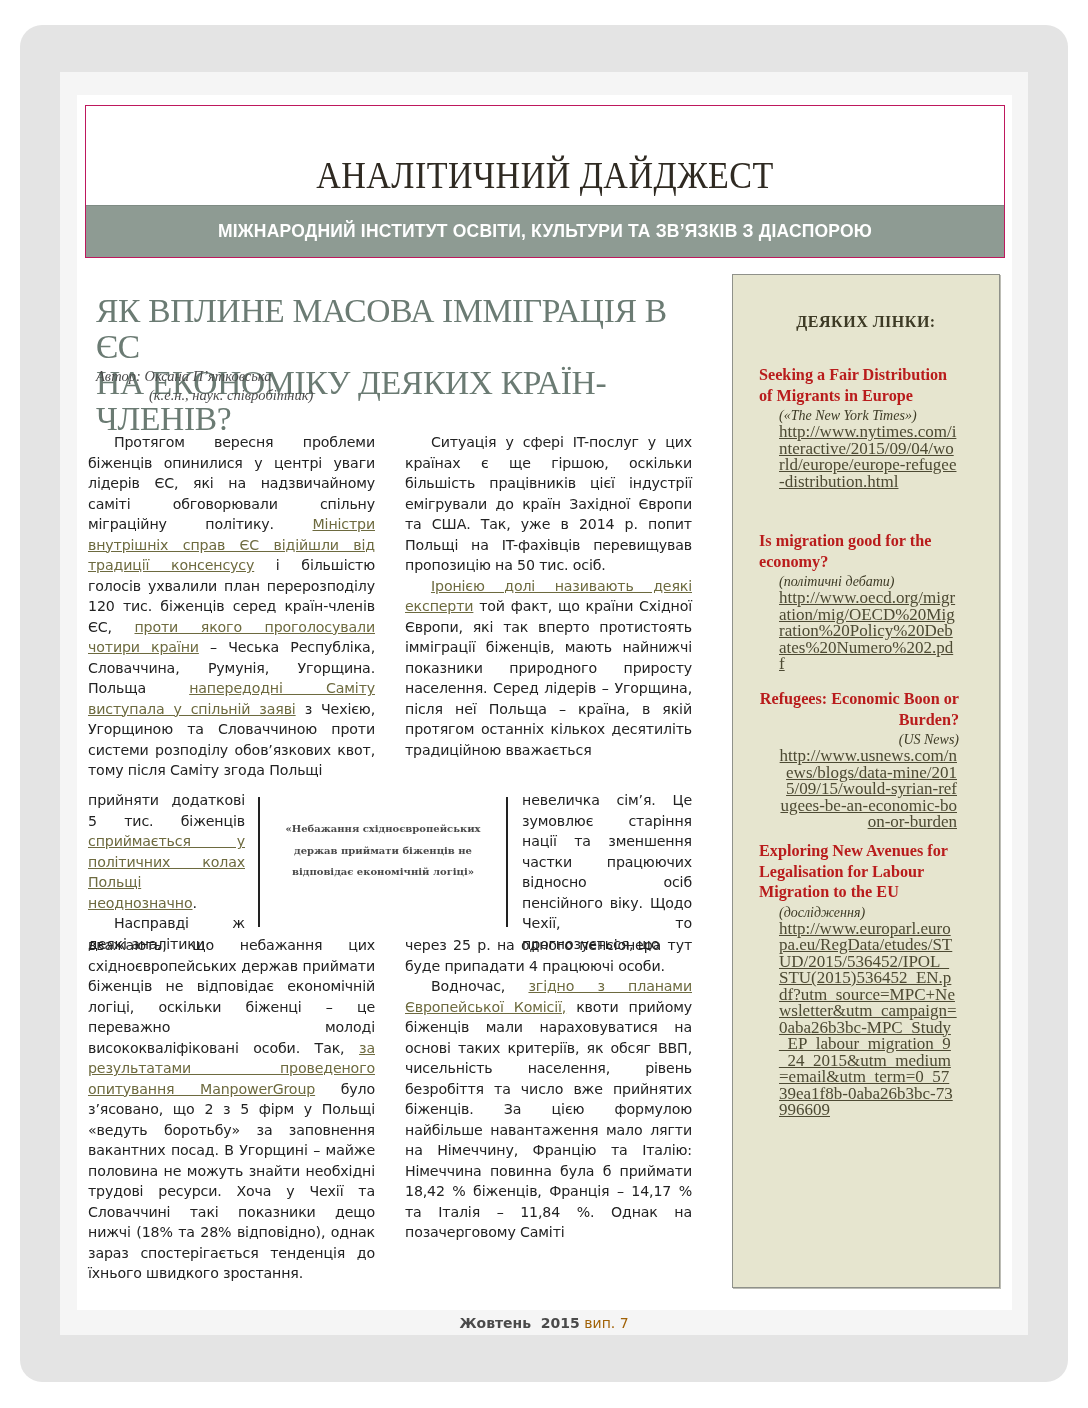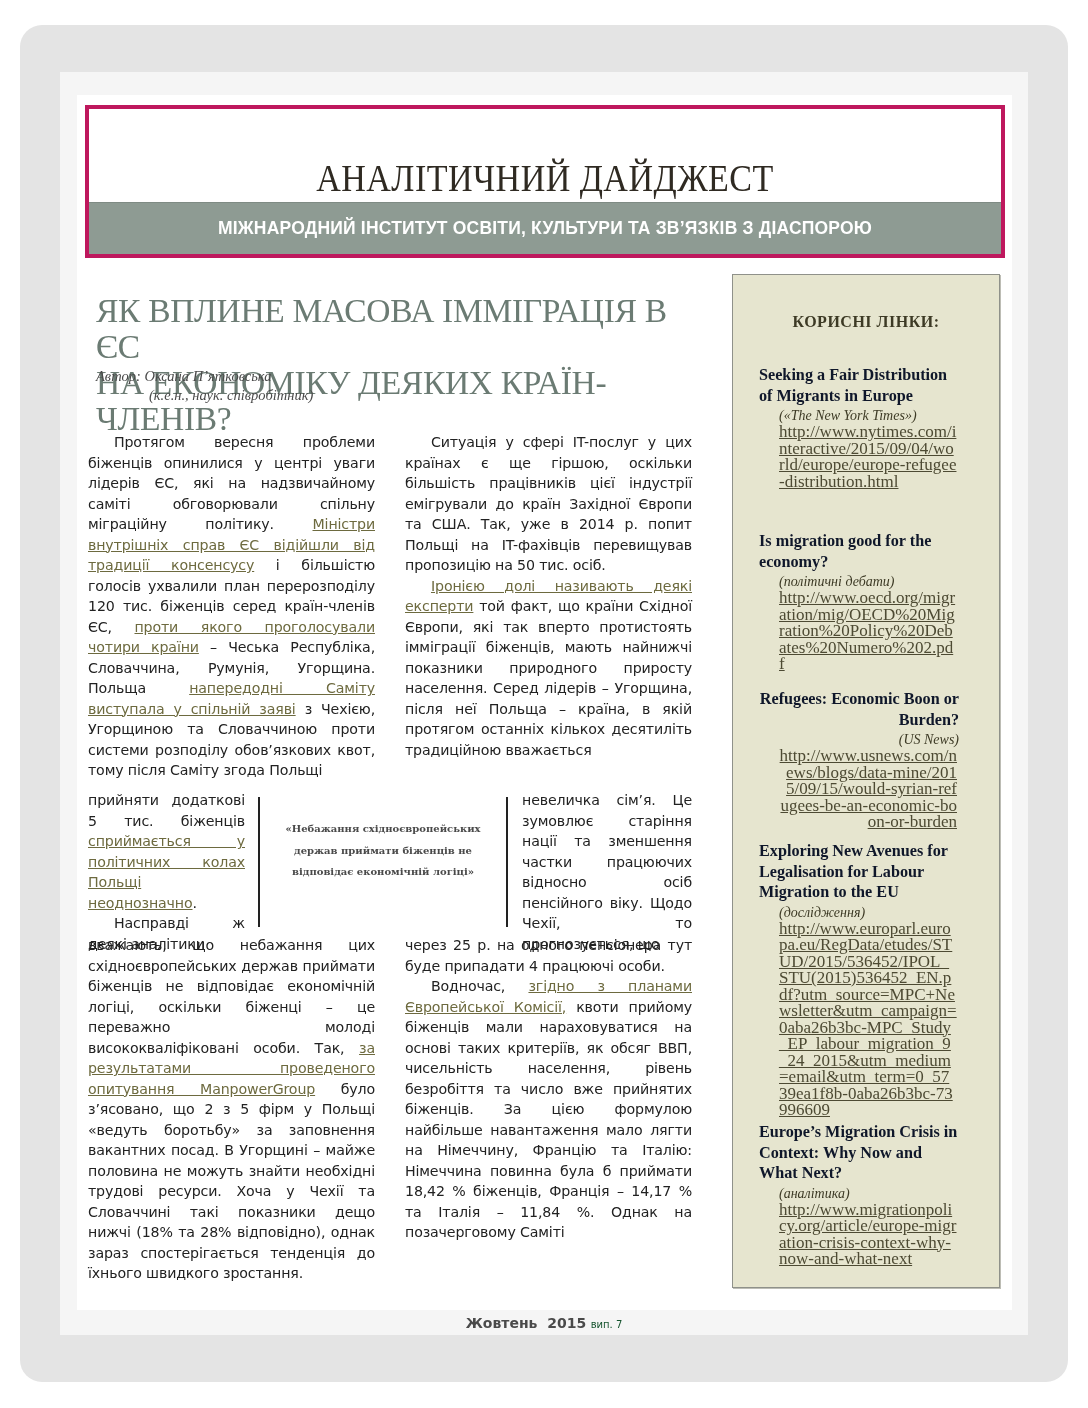--- a/index.html
+++ b/index.html
@@ -7,21 +7,21 @@
   body { position: relative; font-family: "DejaVu Sans", sans-serif; }
 
   .card { position: absolute; left: 20px; top: 25px; width: 1048px; height: 1357px;
           background: #e4e4e4; border-radius: 22px; }
   .page-outer { position: absolute; left: 60px; top: 72px; width: 968px; height: 1263px;
                 background: #f5f5f5; }
   .page-inner { position: absolute; left: 77px; top: 95px; width: 935px; height: 1215px;
                 background: #ffffff; }
 
   .header-box { position: absolute; left: 85px; top: 105px; width: 920px; height: 153px;
-                border: 4px solid #be185d; background: #fff; }
+                border: 1px solid #be185d; background: #fff; }
   .header-title { position: absolute; left: 0; top: 48px; width: 100%; text-align: center;
                   font-family: "Liberation Serif", serif; font-size: 37px; color: #2f2a22;
                   letter-spacing: 0.5px; transform: scaleX(0.92); }
   .header-band { position: absolute; left: 0; bottom: 0; width: 100%; height: 52px;
                  background: #8e9b93; border-top: 1px solid #7f8b84; }
   .header-band span { display: block; text-align: center; line-height: 50px; color: #ffffff;
                       font-family: "Liberation Sans", sans-serif; font-weight: bold; font-size: 17.5px;
                       letter-spacing: 0.2px; }
 
   .article-title { position: absolute; left: 96px; top: 293px; width: 620px;
@@ -43,31 +43,31 @@
            font-family: "DejaVu Serif", serif; font-weight: bold; font-size: 10px;
            line-height: 21.5px; color: #4a4a4a; }
 
   .sidebar { position: absolute; left: 732px; top: 274px; width: 268px; height: 1014px;
              background: #e6e5cf; border: 1px solid #8f918a; box-shadow: 1px 1px 0 #bdbdb5; }
   .sb-heading { position: absolute; left: 0; top: 38px; width: 100%; text-align: center;
                 font-family: "Liberation Serif", serif; font-weight: bold; font-size: 16px;
                 color: #3d3a25; letter-spacing: 0.5px; }
   .sb-item { position: absolute; left: 26px; width: 200px; }
   .sb-title { font-family: "Liberation Serif", serif; font-weight: bold; font-size: 16.2px;
-              line-height: 20.5px; color: #0f172a; }
+              line-height: 20.5px; color: #b91c1c; }
   .sb-source { padding-left: 20px; font-family: "Liberation Serif", serif; font-style: italic;
                font-size: 14px; line-height: 17px; color: #3d3a25; margin-top: 1px; }
   .sb-url { padding-left: 20px; font-family: "Liberation Serif", serif; font-size: 17px;
             line-height: 16.5px; color: #4d4a33; text-decoration: underline; word-break: break-all;
             width: 198px; }
 
   .footer { position: absolute; left: 0; top: 1315px; width: 1088px; text-align: center;
             font-family: "DejaVu Sans", sans-serif; font-size: 14px; color: #4a4a4a; }
   .footer b { font-weight: bold; }
-  .footer .iss { font-size: 10px; color: #14532d; }
+  .footer .iss { font-size: 14px; color: #a16207; }
 </style>
 </head>
 <body>
 
 <div class="card"></div>
 <div class="page-outer"></div>
 <div class="page-inner"></div>
 
 <div class="header-box">
   <div class="header-title">АНАЛІТИЧНИЙ ДАЙДЖЕСТ</div>
@@ -110,21 +110,21 @@
 <div class="txt" style="left:522px; top:790px; width:170px; height:146px;">
   <p class="noind"><span>невеличка сім’я. Це зумовлює старіння нації та зменшення частки працюючих відносно осіб пенсійного віку. Щодо Чехії, то прогнозується, що</span></p>
 </div>
 
 <div class="txt" style="left:405px; top:935px; width:287px; height:370px;">
   <p class="noind"><span>через 25 р. на одного пенсіонера тут буде припадати 4 працюючі особи.</span></p>
   <p><span>Водночас, </span><a>згідно з планами Європейської Комісії,</a><span> квоти прийому біженців мали нараховуватися на основі таких критеріїв, як обсяг ВВП, чисельність населення, рівень безробіття та число вже прийнятих біженців. За цією формулою найбільше навантаження мало лягти на Німеччину, Францію та Італію: Німеччина повинна була б приймати 18,42 % біженців, Франція – 14,17 % та Італія – 11,84 %. Однак на позачерговому Саміті</span></p>
 </div>
 
 <div class="sidebar">
-  <div class="sb-heading">КОРИСНІ ЛІНКИ:</div>
+  <div class="sb-heading">ДЕЯКИХ ЛІНКИ:</div>
 
   <div class="sb-item" style="top:90px;">
     <div class="sb-title">Seeking a Fair Distribution of Migrants in Europe</div>
     <div class="sb-source">(«The New York Times»)</div>
     <div class="sb-url">http://www.nytimes.com/interactive/2015/09/04/world/europe/europe-refugee-distribution.html</div>
   </div>
 
   <div class="sb-item" style="top:256px;">
     <div class="sb-title">Is migration good for the economy?</div>
     <div class="sb-source">(політичні дебати)</div>
@@ -136,23 +136,18 @@
     <div class="sb-source">(US News)</div>
     <div class="sb-url">http://www.usnews.com/news/blogs/data-mine/2015/09/15/would-syrian-refugees-be-an-economic-boon-or-burden</div>
   </div>
 
   <div class="sb-item" style="top:566px;">
     <div class="sb-title">Exploring New Avenues for Legalisation for Labour Migration to the EU</div>
     <div class="sb-source">(дослідження)</div>
     <div class="sb-url">http://www.europarl.europa.eu/RegData/etudes/STUD/2015/536452/IPOL_STU(2015)536452_EN.pdf?utm_source=MPC+Newsletter&amp;utm_campaign=0aba26b3bc-MPC_Study_EP_labour_migration_9_24_2015&amp;utm_medium=email&amp;utm_term=0_5739ea1f8b-0aba26b3bc-73996609</div>
   </div>
 
-  <div class="sb-item" style="top:847px;">
-    <div class="sb-title">Europe’s Migration Crisis in Context: Why Now and What Next?</div>
-    <div class="sb-source">(аналітика)</div>
-    <div class="sb-url">http://www.migrationpolicy.org/article/europe-migration-crisis-context-why-now-and-what-next</div>
-  </div>
 </div>
 
 <div class="footer">
   <b style="white-space:pre;">Жовтень  2015</b>
   <span class="iss">вип. 7</span>
 </div>
 
 </body></html>

